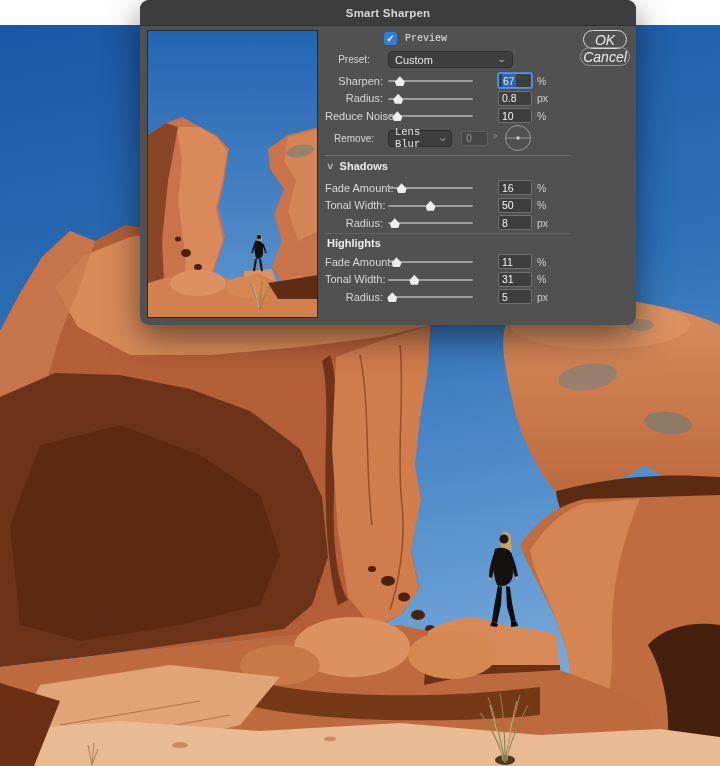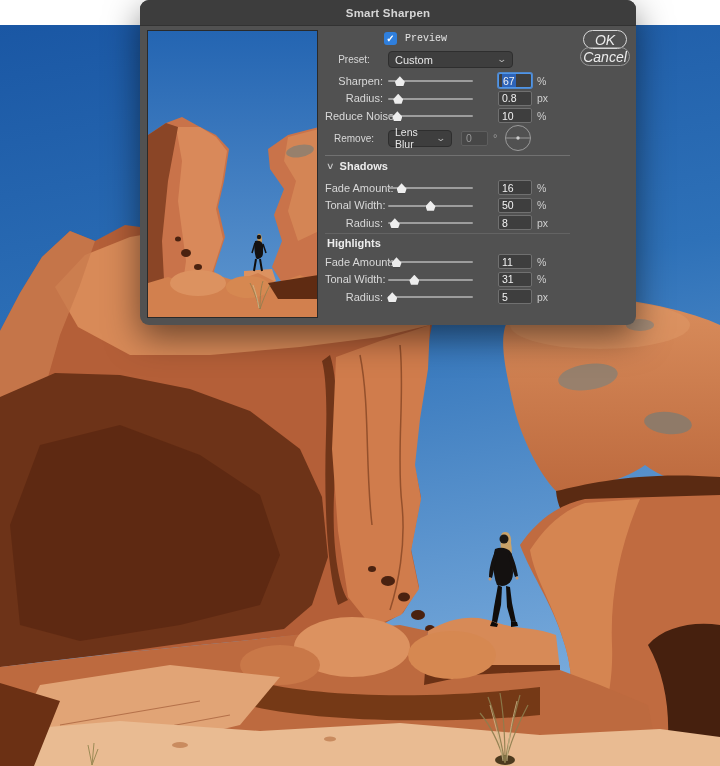--- a/index.html
+++ b/index.html
@@ -32,21 +32,21 @@
         font-size:10px; line-height:13px; text-align:center; font-weight:bold; }
   .cblabel { font-size:10px; color:#e4e4e4;font-family:Liberation Mono, monospace; }
 
   
   .presetrow { position:absolute; left:185px; top:51px; display:flex; align-items:center; }
   .flabel { width:58px; text-align:center; font-size:10px; color:#d8d8d8; }
   .dd { margin-left:5px; background:#3e3e3e; border:1px solid #2e2e2e; border-radius:4px;
         height:17px; display:flex; align-items:center; color:#e6e6e6; font-size:11px; padding:0 6px; }
   .dd .chev { margin-left:auto; color:#b5b5b5; font-size:9px; line-height:1; transform:scaleX(1.4); }
   .dd-preset { width:125px; }
-  .dd-remove { width:64px; font-size:10.5px; }
+  .dd-remove { width:64px; font-size:10.5px;font-family:Liberation Mono, monospace; }
 
   
   .grp { position:absolute; left:185px; display:grid; grid-template-columns:58px 115px 34px 24px;
          grid-auto-rows:17.5px; align-items:center; }
   .slabel { text-align:right; font-size:11px; color:#d8d8d8; white-space:nowrap; }
   .strack { position:relative; width:85px; height:11px; margin-left:5px; cursor:pointer; }
   .strack::before { content:""; position:absolute; left:0; right:0; top:5px; height:2px; background:#9d9d9d; border-radius:1px; }
   .sthumb { position:absolute; top:1px; width:10px; height:10px; background:#ededed;
             transform:translateX(-50%);
             clip-path:polygon(50% 0, 100% 55%, 84% 100%, 16% 100%, 0 55%);

